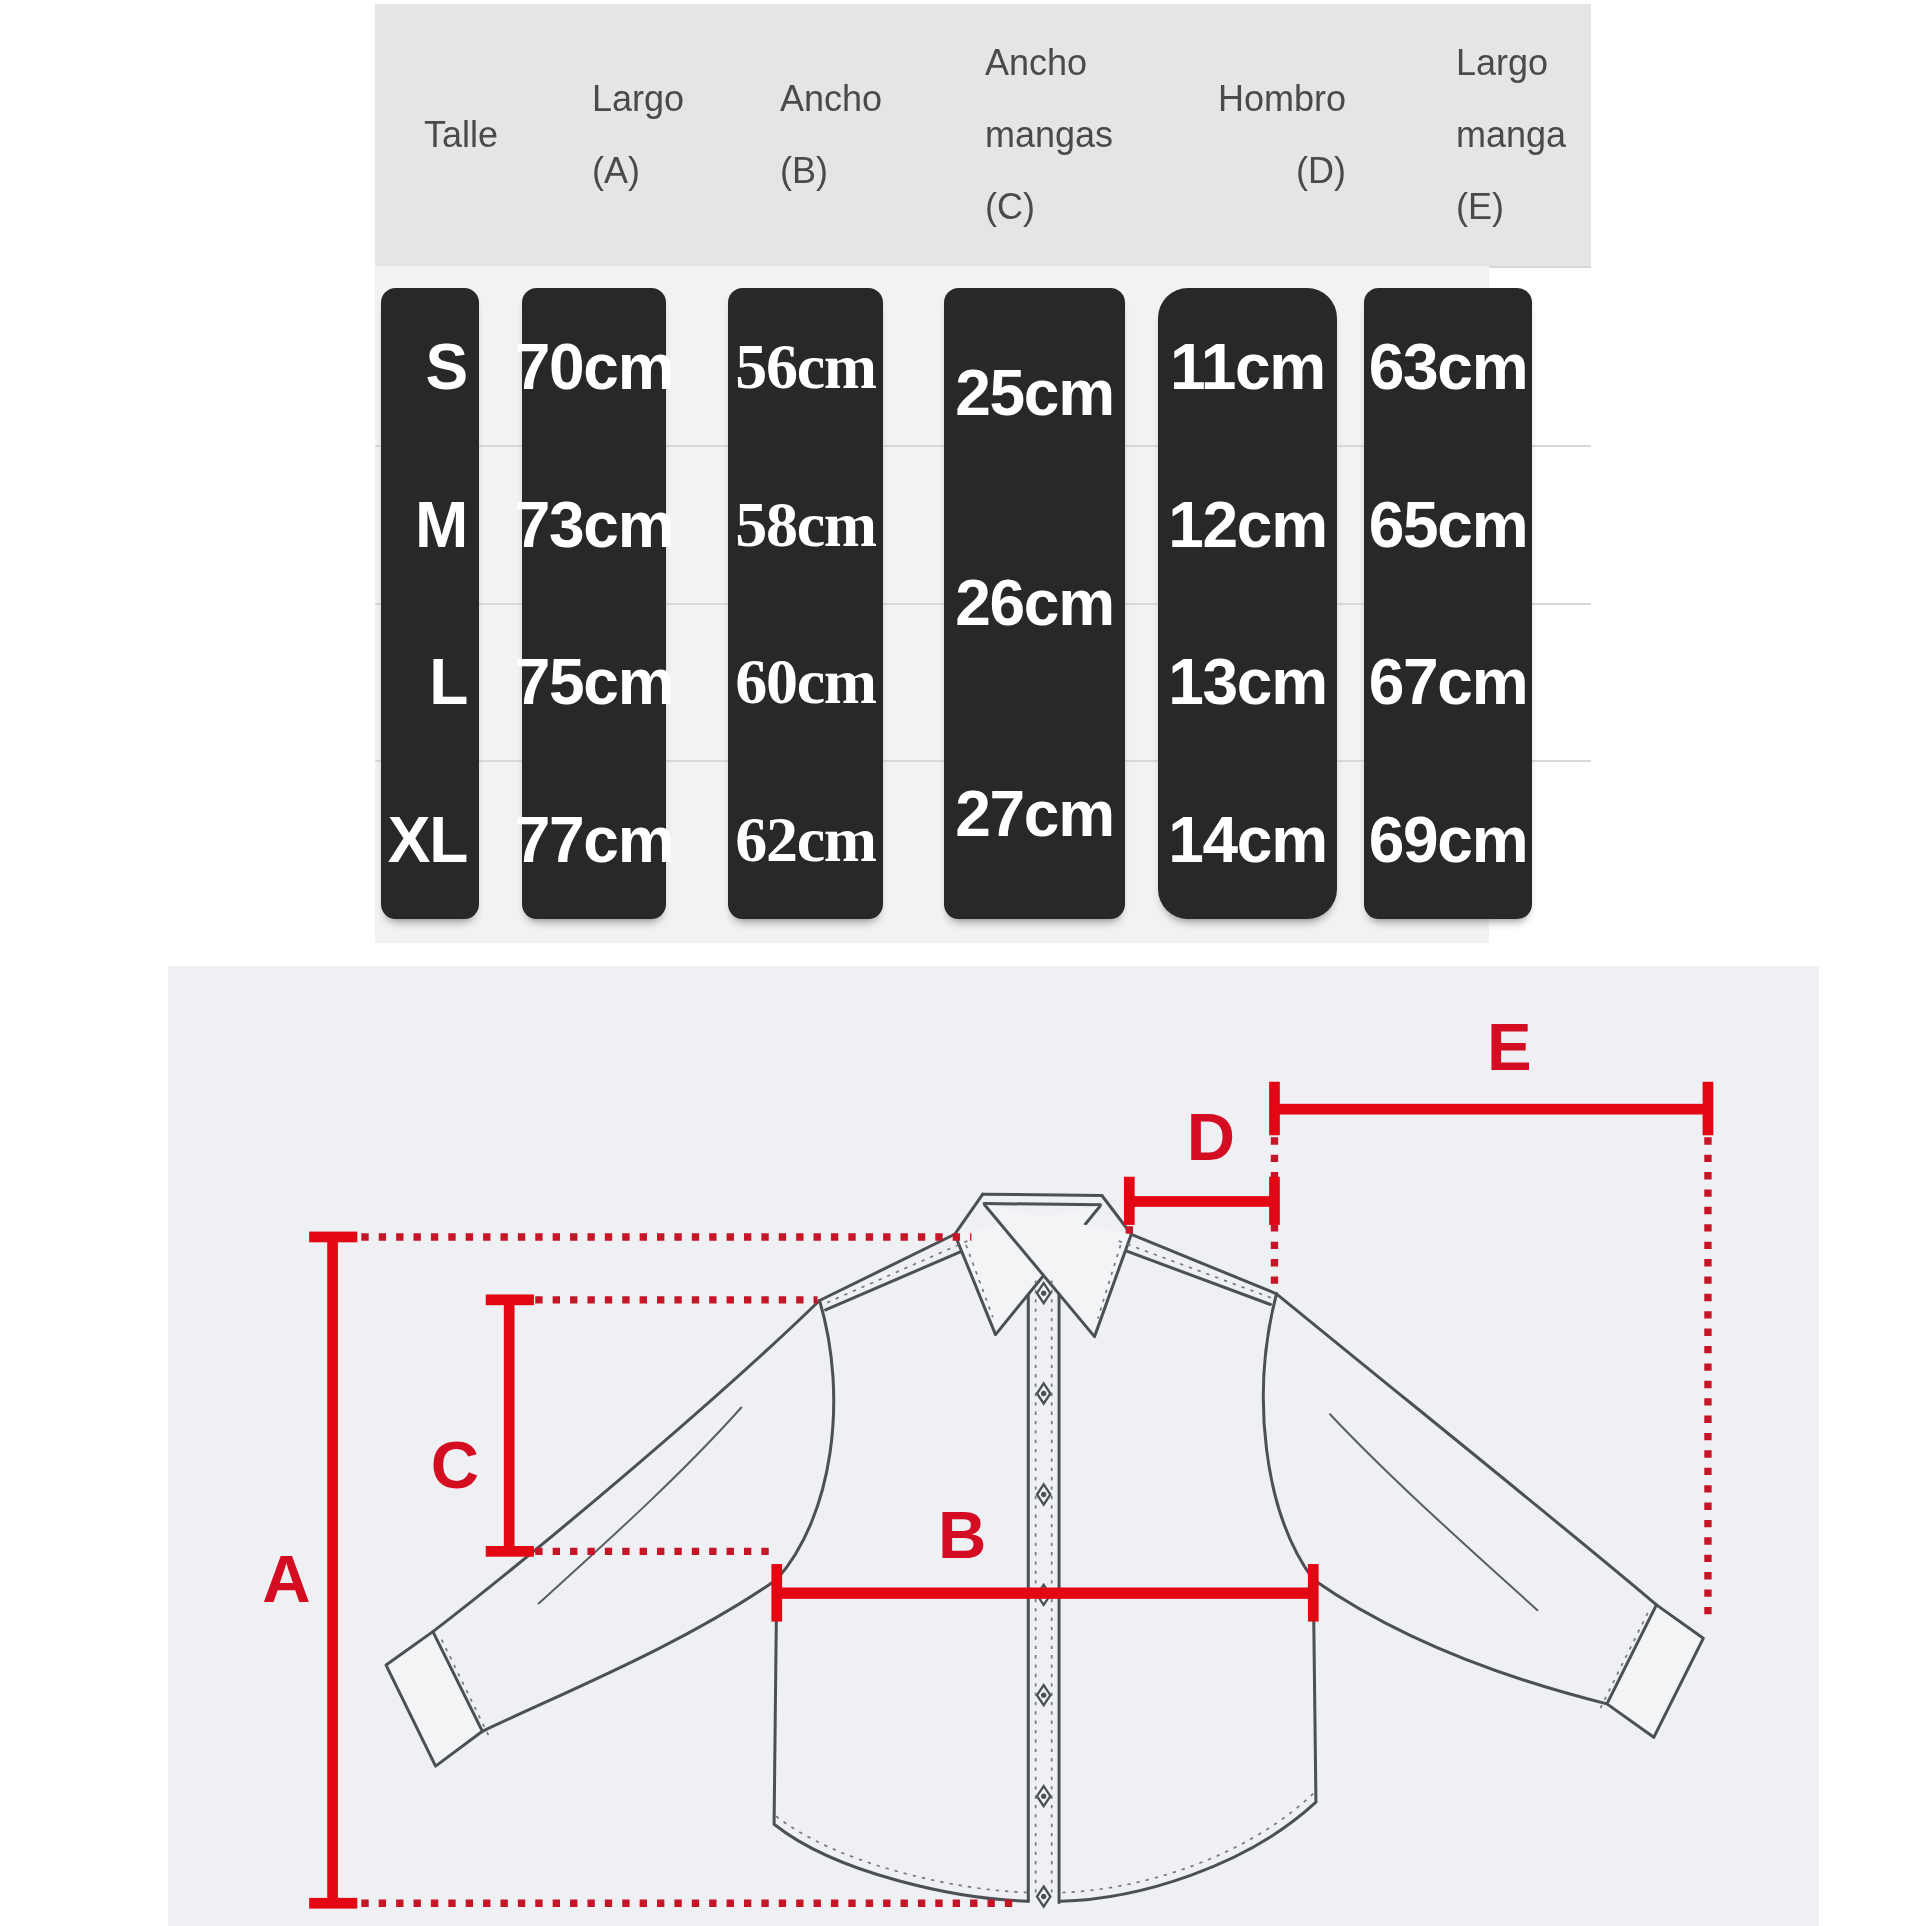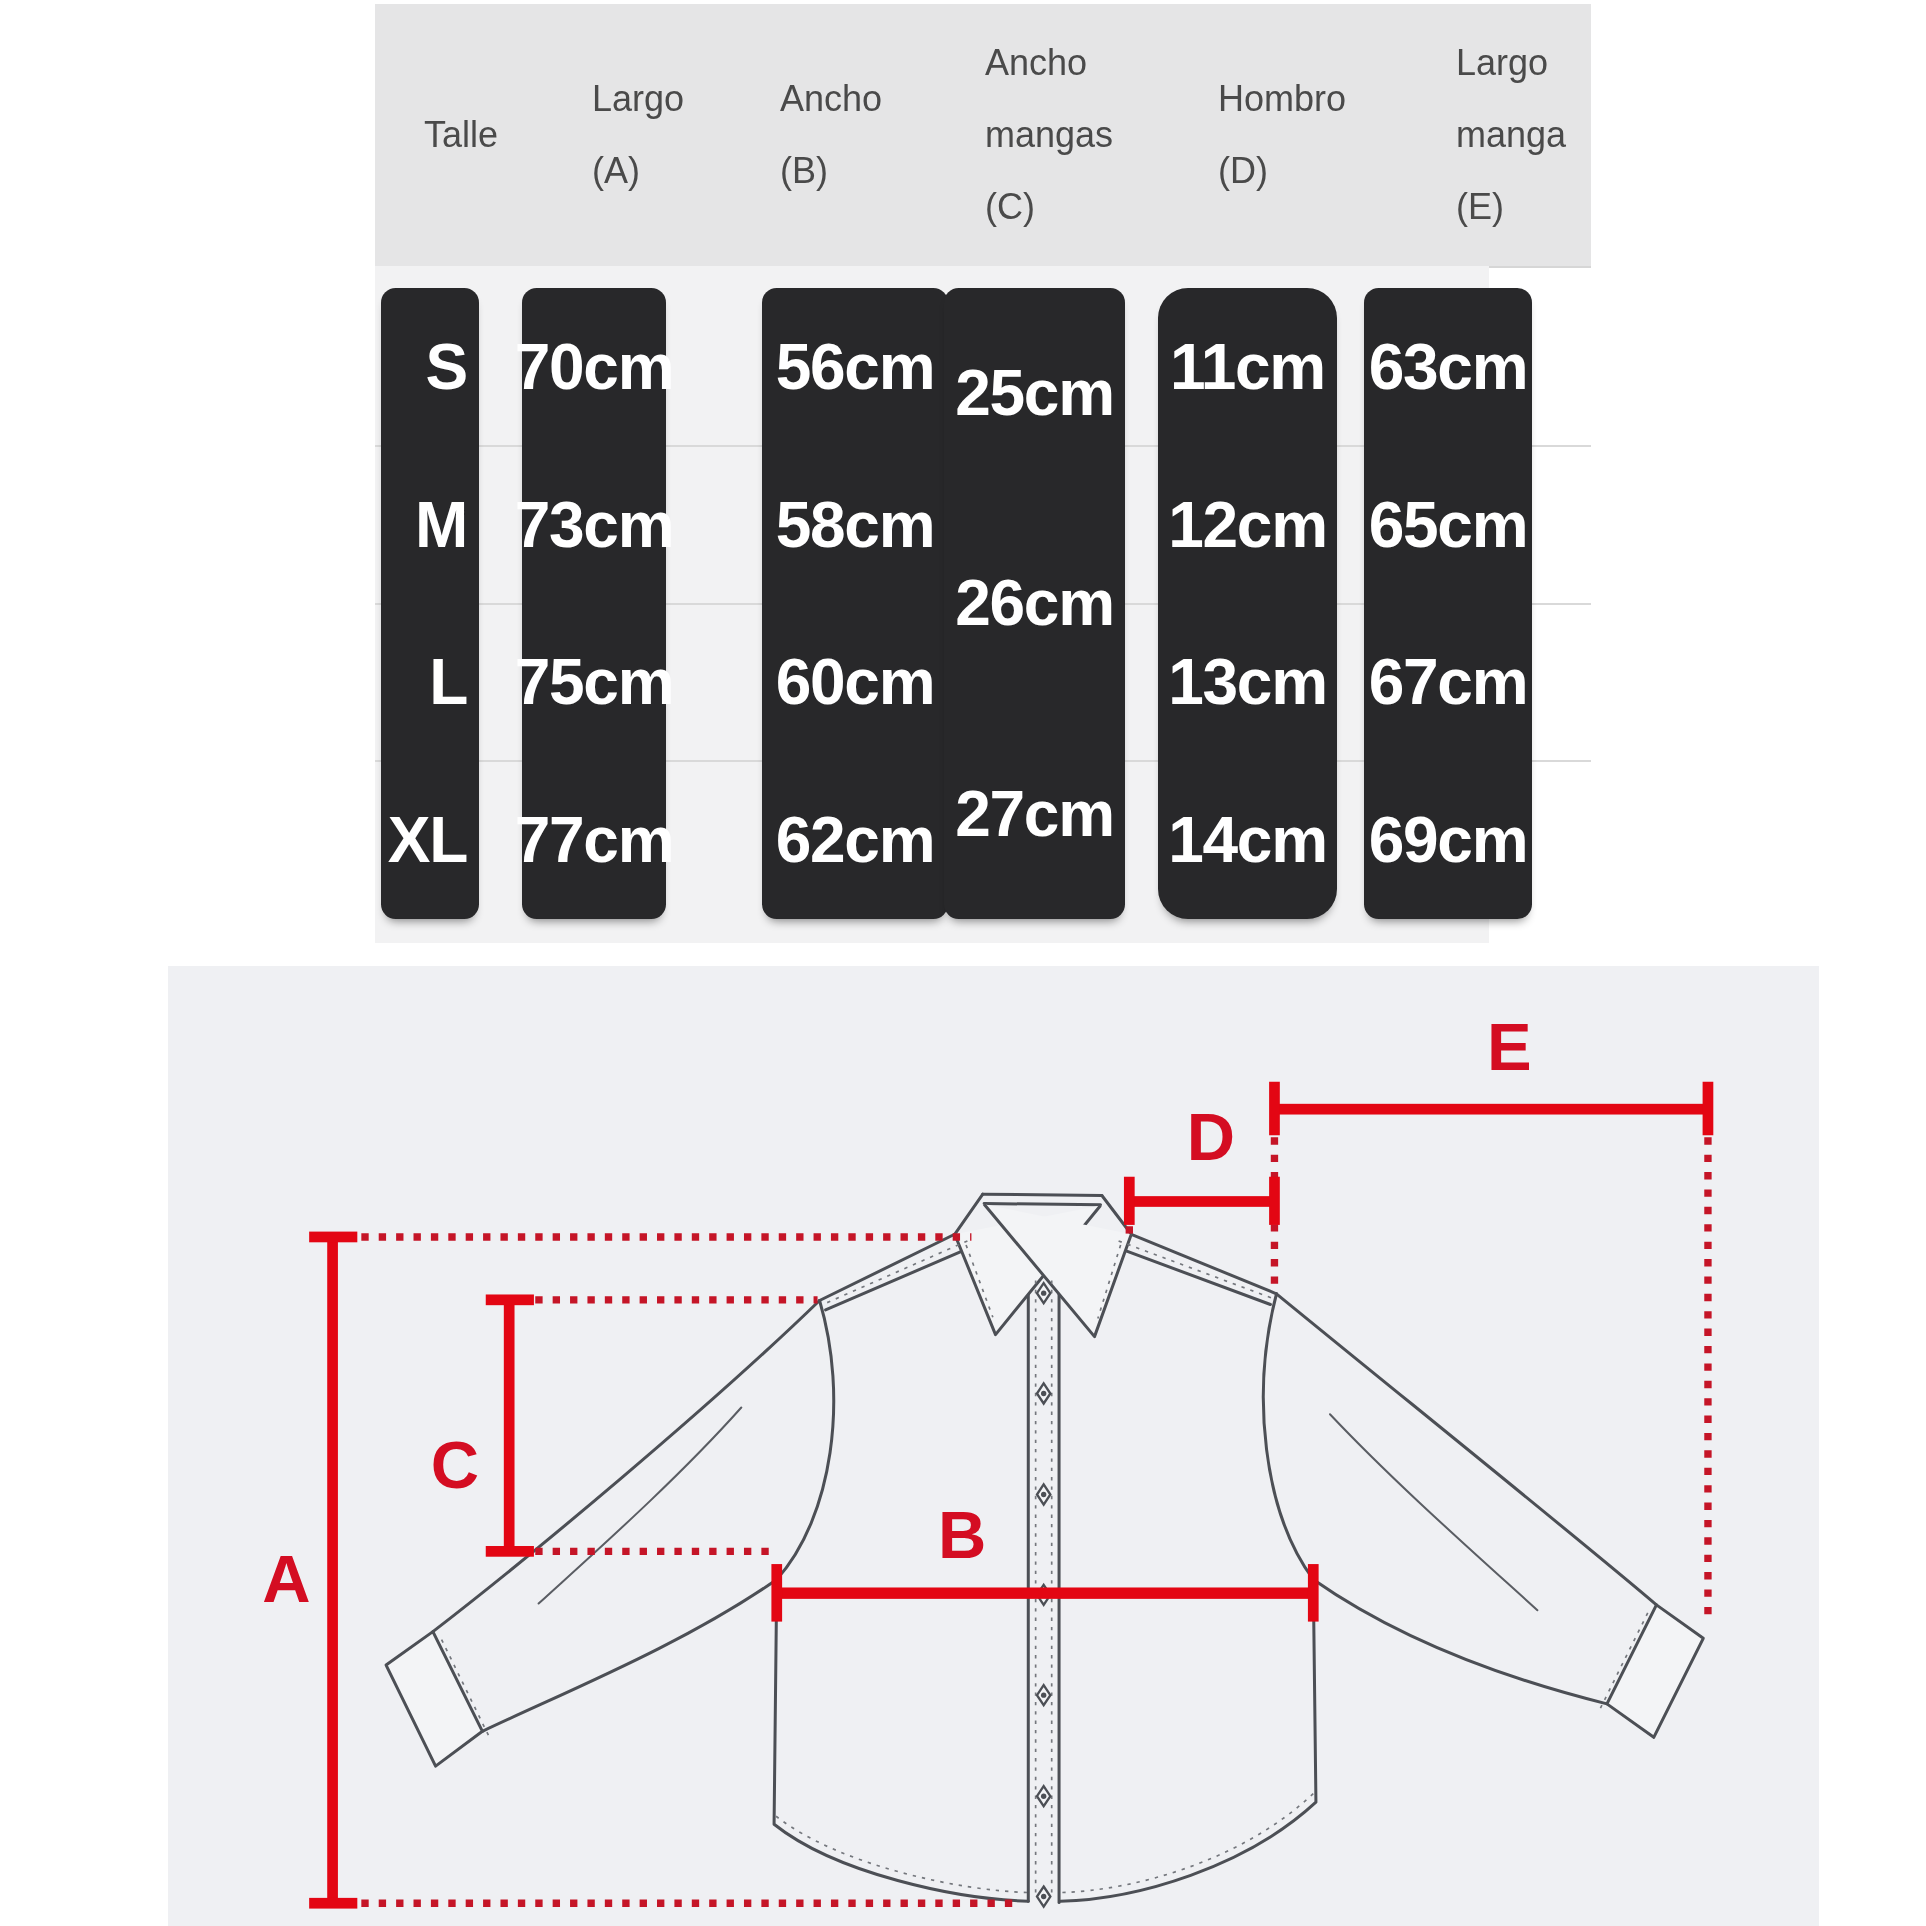--- a/index.html
+++ b/index.html
@@ -6,36 +6,36 @@
   .page{position:relative;width:1926px;height:1926px;background:#ffffff;overflow:hidden;
         font-family:"Liberation Sans","DejaVu Sans",sans-serif;}
 
   
   .table-header{position:absolute;left:375px;top:4px;width:1216px;height:262px;
                 background:#e5e5e6;border-bottom:2px solid #d6d6d6;}
   .hcell{position:absolute;top:0;height:100%;display:flex;flex-direction:column;
          justify-content:center;}
   .hcell div{font-size:36px;line-height:72px;color:#4a4a4a;white-space:nowrap;}
   .hc0{left:49px;}  .hc1{left:217px;} .hc2{left:405px;}
-  .hc3{left:610px;} .hc4{left:843px;}.hc5{left:1081px;}
+  .hc3{left:610px;} .hc4{left:843px;text-align:right;}.hc5{left:1081px;}
 
   .table-body-bg{position:absolute;left:375px;top:266px;width:1114px;height:677px;
                  background:#f2f2f3;}
   .separator{position:absolute;left:375px;width:1216px;height:2px;background:#d9d9d9;}
   .sep1{top:445px;} .sep2{top:603px;} .sep3{top:760px;}
 
   .pill{position:absolute;top:288px;height:631px;background:#28282a;border-radius:14.7px;
         display:flex;flex-direction:column;
         box-shadow:0 6.7px 9.4px -5.4px rgba(0,0,0,0.45);}
   .pill .cell{flex:1;display:flex;align-items:center;justify-content:center;
               color:#ffffff;font-size:64px;font-weight:700;letter-spacing:-1.3px;}
   .pill-talle{left:381px;width:98px;}
   .pill-talle .cell{justify-content:flex-end;padding-right:12px;}
   .pill-a{left:522px;width:144px;}
-  .pill-b{left:762px;width:186px;}
+  .pill-b{left:728px;width:155px;font-family:Liberation Serif, serif;}
   .pill-c{left:944px;width:181px;justify-content:center;}
   .pill-d{left:1158px;width:179px;border-radius:30px;}
   .pill-e{left:1364px;width:168px;}
 
   
   .diagram{position:absolute;left:168px;top:966px;width:1651px;height:960px;
            background:#eff0f3;}
   .diagram svg{display:block;width:100%;height:100%;}
   .shirt{stroke:#4c4f55;stroke-width:4.5;fill:none;stroke-linecap:round;stroke-linejoin:round;}
   .shirtfill{stroke:#4c4f55;stroke-width:4.5;fill:#f3f4f6;stroke-linejoin:round;}

